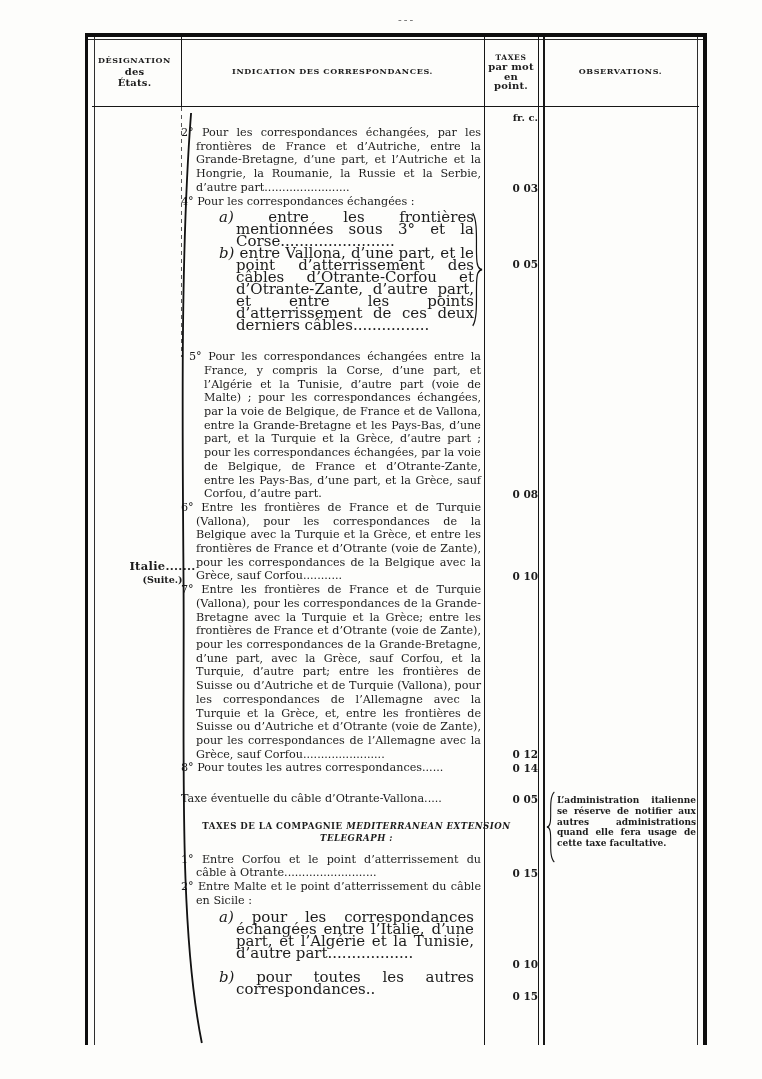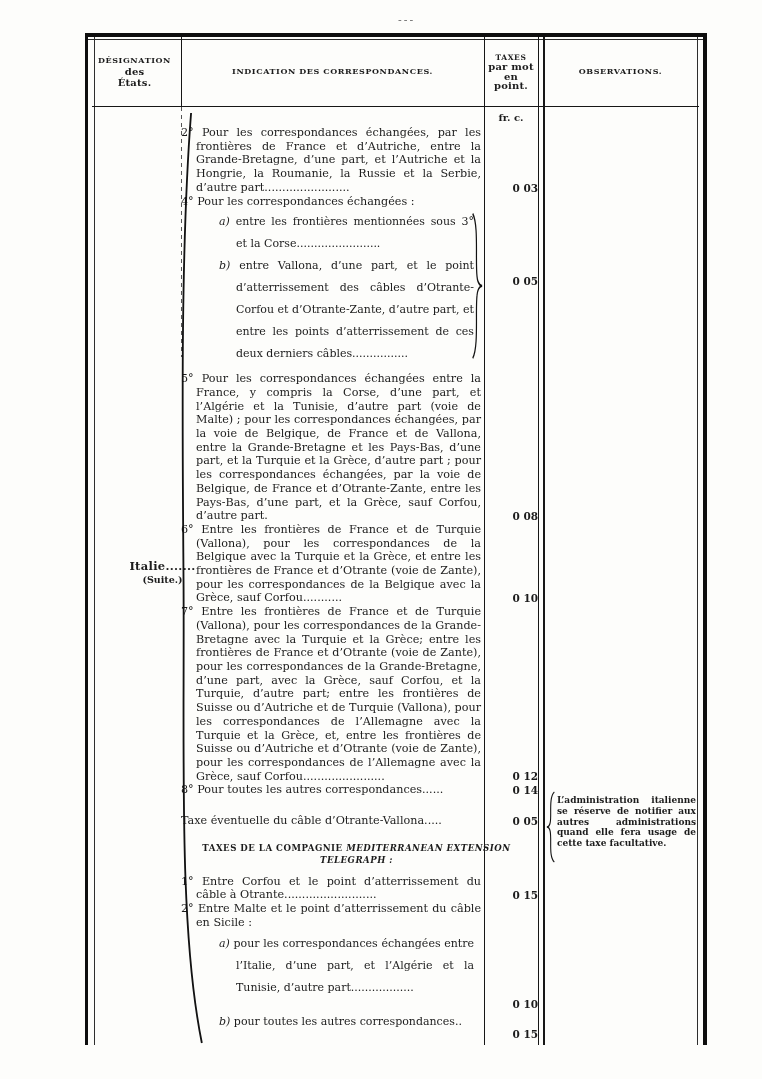--- a/index.html
+++ b/index.html
@@ -37,31 +37,31 @@
     font-size:8px;font-weight:bold;letter-spacing:.6px;text-align:right;line-height:11px;}
   .hcell .lc{font-weight:bold;letter-spacing:.2px;font-size:10px;}
   .hcell.taxes{line-height:9.5px;font-size:7.5px;}
   
   .tbody{position:absolute;left:0;right:0;top:70px;bottom:0;}
   .big-brace{position:absolute;left:88px;top:6px;width:28px;height:932px;z-index:2;}
   .des-cell{position:absolute;left:0;top:452px;width:93px;text-align:center;padding-left:28px;}
   .des-state{font-size:11.5px;font-weight:bold;letter-spacing:.3px;}
   .des-suite{font-size:9.5px;font-weight:bold;margin-top:1px;}
   .entries{position:absolute;left:93px;top:0;width:357px;padding-top:19px;box-sizing:border-box;}
-  .frc{position:absolute;left:303px;top:5px;width:54px;text-align:center;
+  .frc{position:absolute;left:303px;top:5px;width:54px;text-align:right;
        font-size:10px;font-weight:bold;}
   .entry{display:flex;}
   .etext{flex:1 1 auto;font-size:11.2px;line-height:13.7px;text-align:justify;
     padding-left:15px;text-indent:-15px;padding-right:3px;box-sizing:border-box;}
   .etax{flex:0 0 54px;width:54px;align-self:flex-end;text-align:right;
     font-size:10.5px;font-weight:bold;padding-bottom:1px;white-space:nowrap;}
   .etax.center{align-self:center;}
   .ewrap{flex:1 1 auto;min-width:0;}
   .group{position:relative;margin-left:38px;margin-right:10px;margin-top:3px;margin-bottom:3px;}
-  .sub{font-size:11px;line-height:22px;text-align:justify;
+  .sub{font-size:15px;line-height:12px;text-align:justify;
     padding-left:17px;text-indent:-17px;}
   .sub .slabel{font-style:italic;}
   .gbrace{position:absolute;right:-9px;top:1px;height:96%;width:12px;}
   .med-heading{font-size:8.6px;font-weight:bold;letter-spacing:.5px;text-align:center;
     line-height:12px;margin:14px 14px 9px 8px;}
   .med-heading .it{font-style:italic;}
   .m-top{margin-top:17px;}
   .obs-cell{position:absolute;left:457px;right:2px;top:0;bottom:0;}
   .obs-note{position:absolute;left:12px;right:5px;top:688px;
     font-size:9px;font-weight:bold;line-height:10.8px;text-align:justify;}
@@ -130,21 +130,21 @@
             <div class="sub"><span class="slabel">a)</span> <span>entre les frontières mentionnées sous 3° et la Corse........................</span></div>
             <div class="sub"><span class="slabel">b)</span> <span>entre Vallona, d’une part, et le point d’atterrissement des câbles d’Otrante-Corfou et d’Otrante-Zante, d’autre part, et entre les points d’atterrissement de ces deux derniers câbles................</span></div>
             <svg class="gbrace" viewBox="0 0 14 92" preserveAspectRatio="none">
               <path d="M2 1 C 9 8, 5 30, 7 40 C 8 46, 13 46, 13 46 C 13 46, 8 46, 7 52 C 5 62, 9 84, 2 91" fill="none" stroke="#121212" stroke-width="1.4"></path>
             </svg>
           </div>
         </div>
         <div class="etax center">0  05</div>
       </div>
 
-      <div class="entry" style="margin-top:4px;">
+      <div class="entry" style="margin-top:16px;padding-left:8px;">
         <div class="etext"><span>5°</span> <span>Pour les correspondances échangées entre la France, y compris la Corse, d’une part, et l’Algérie et la Tunisie, d’autre part (voie de Malte) ; pour les correspondances échangées, par la voie de Belgique, de France et de Vallona, entre la Grande-Bretagne et les Pays-Bas, d’une part, et la Turquie et la Grèce, d’autre part ; pour les correspondances échangées, par la voie de Belgique, de France et d’Otrante-Zante, entre les Pays-Bas, d’une part, et la Grèce, sauf Corfou, d’autre part.</span></div>
         <div class="etax">0  08</div>
       </div>
 
       <div class="entry">
         <div class="etext"><span>6°</span> <span>Entre les frontières de France et de Turquie (Vallona), pour les correspondances de la Belgique avec la Turquie et la Grèce, et entre les frontières de France et d’Otrante (voie de Zante), pour les correspondances de la Belgique avec la Grèce, sauf Corfou...........</span></div>
         <div class="etax">0  10</div>
       </div>
 
       <div class="entry">

